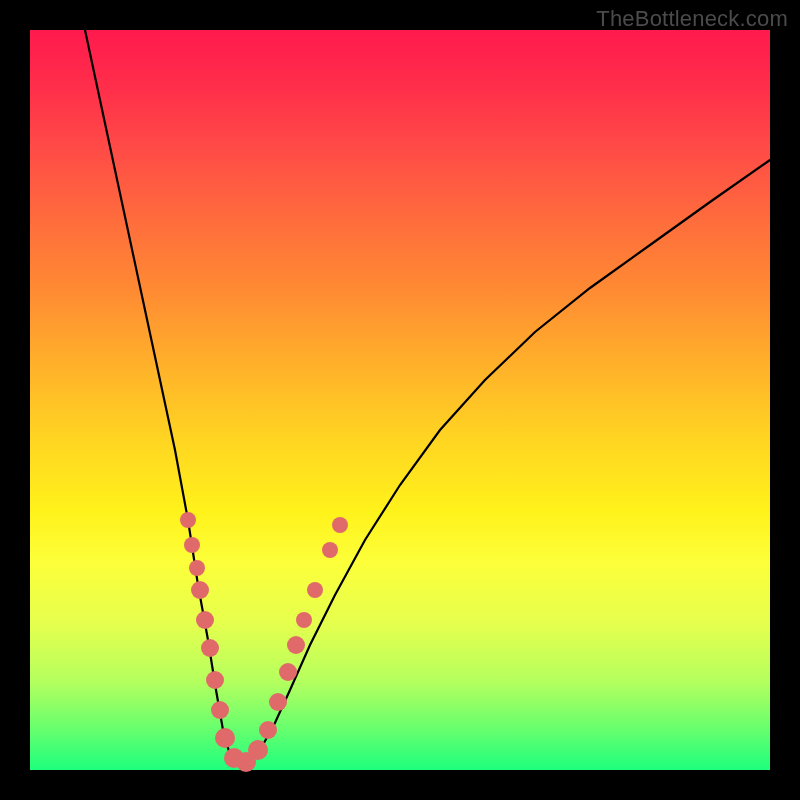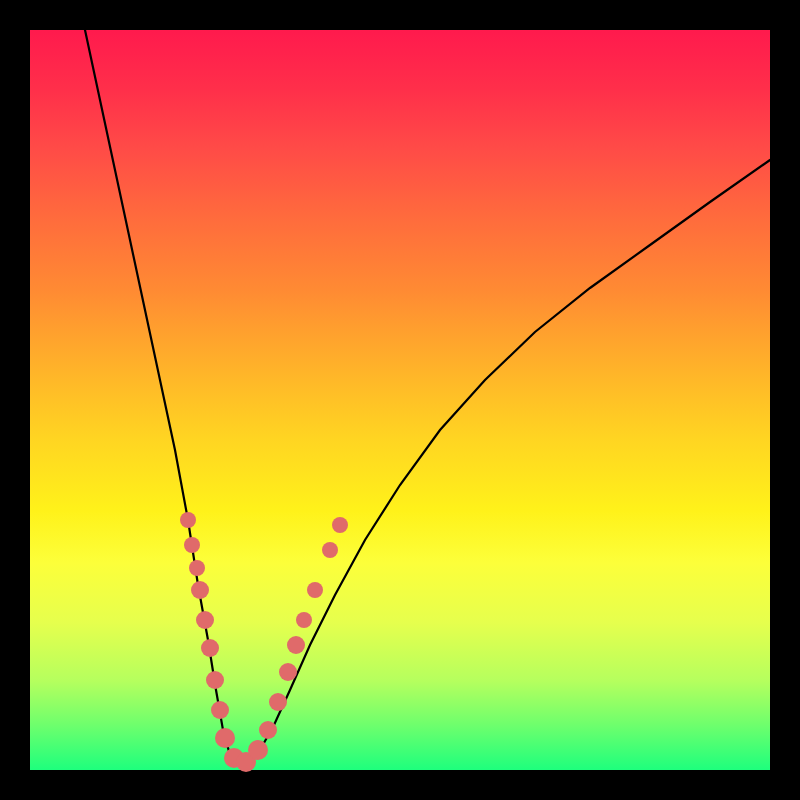--- a/index.html
+++ b/index.html
@@ -83,13 +83,14 @@
           <circle cx="248" cy="672" r="9" fill="#e06a6a"></circle>
           <circle cx="258" cy="642" r="9" fill="#e06a6a"></circle>
           <circle cx="266" cy="615" r="9" fill="#e06a6a"></circle>
           <circle cx="274" cy="590" r="8" fill="#e06a6a"></circle>
           <circle cx="285" cy="560" r="8" fill="#e06a6a"></circle>
           <circle cx="300" cy="520" r="8" fill="#e06a6a"></circle>
           <circle cx="310" cy="495" r="8" fill="#e06a6a"></circle>
         </g>
     </svg>
   </div>
+  <div class="watermark">TheBottleneck.com</div>
 </div>
 
 </body></html>

